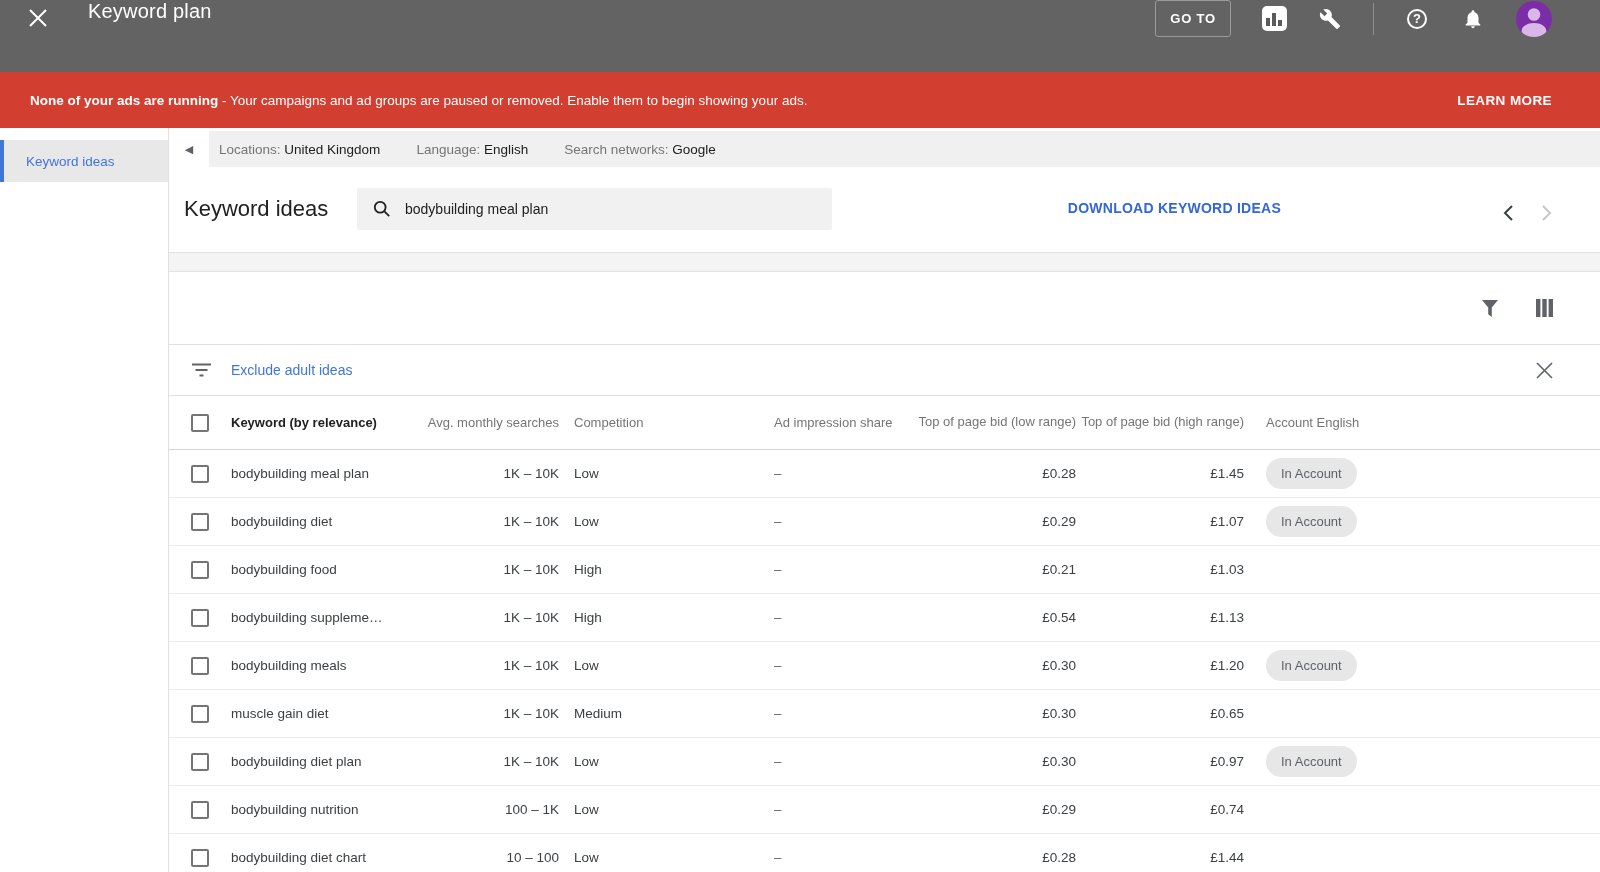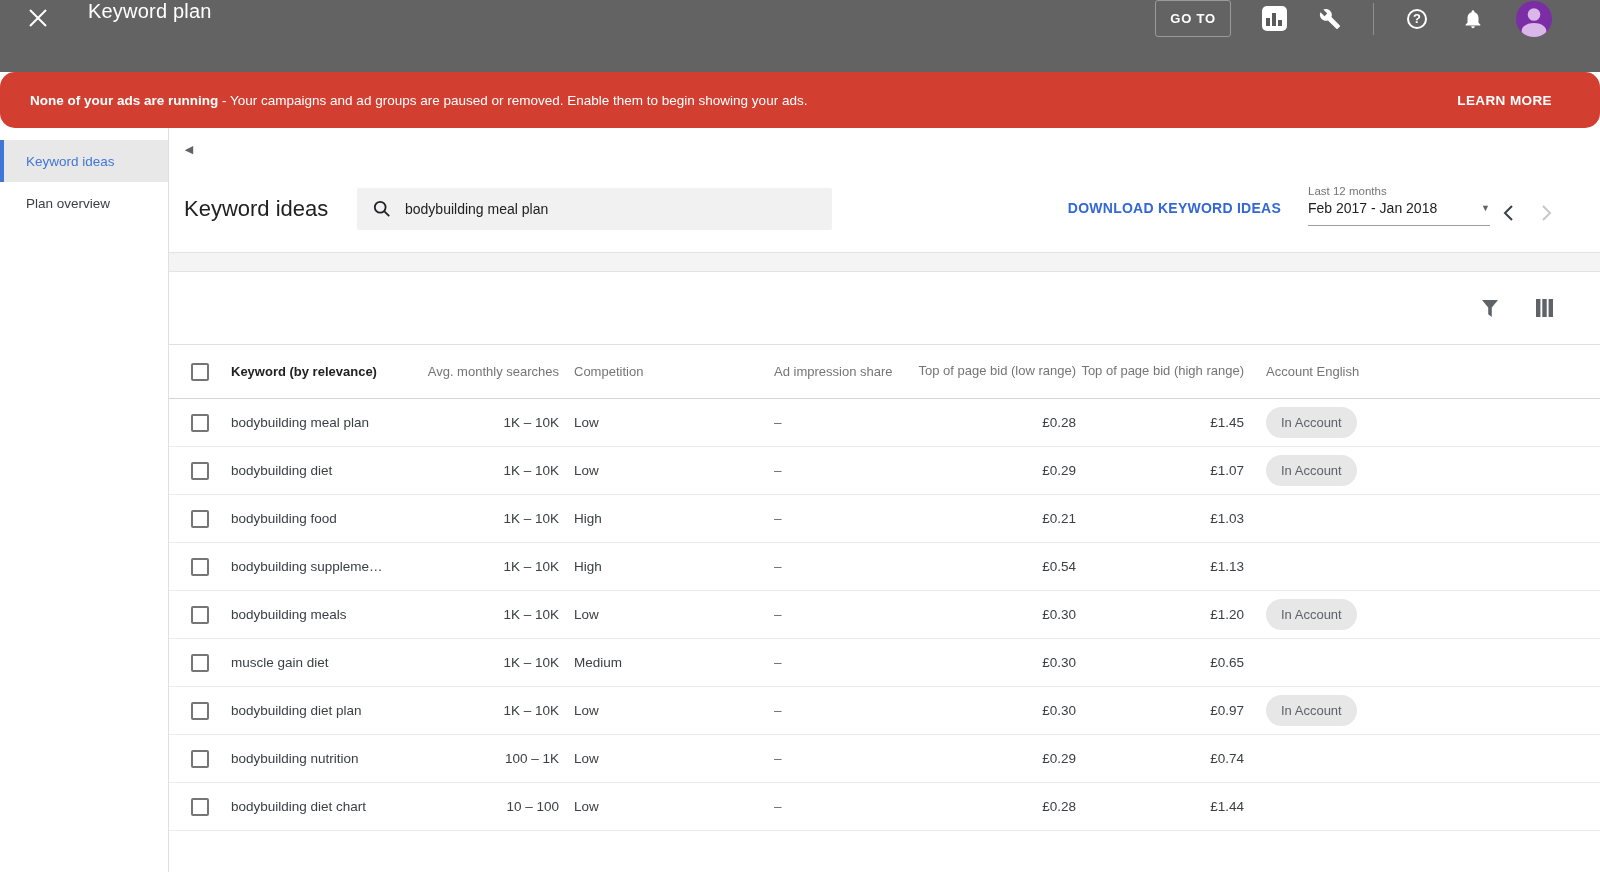--- a/index.html
+++ b/index.html
@@ -19,21 +19,21 @@
     justify-content:center; gap:2px; padding:4px 4px 5px; }
   .chart-chip i { display:block; width:4px; background:#5a5a5a; }
   .tb-divider { width:1px; height:32px; background:#8f8f8f; }
   .help-circle { width:20px; height:20px; border:2px solid #fff; border-radius:50%; color:#fff;
     font-size:13px; font-weight:700; display:flex; align-items:center; justify-content:center; }
   .avatar { width:36px; height:36px; border-radius:50%; background:var(--avatar-bg,#7b2da5); overflow:hidden;
     display:flex; align-items:center; justify-content:center; cursor:pointer; }
 
   
   .banner { height:56px; background:var(--banner-bg,#d23f31); color:#fff; display:flex; align-items:center;
-    padding:0 48px 0 30px; font-size:13.5px;border-radius:15px; }
+    padding:0 48px 0 30px; font-size:13.5px; }
   .banner b { font-weight:700; }
   .banner .learn-more { margin-left:auto; font-weight:700; letter-spacing:.4px; cursor:pointer; white-space:nowrap; }
 
   
   .content { display:flex; height:744px; }
   .sidebar { width:169px; border-right:1px solid #e0e0e0; padding-top:12px; flex:none; }
   .side-item { height:42px; display:flex; align-items:center; padding-left:26px; font-size:13.5px;
     color:#3c4043; cursor:pointer; }
   .side-item.selected { background:#e8e8e8; border-left:4px solid var(--link-blue,#4176d9);
     padding-left:22px; color:var(--link-blue,#4176d9); }
@@ -145,50 +145,54 @@
   </span>
   <span class="learn-more">LEARN MORE</span>
 </div>
 
 <div class="content">
 
   <div class="sidebar">
     <div class="side-item selected">
       <span>Keyword ideas</span>
     </div>
-    <div class="side-item">
-      <span>Plan overview</span>
-    </div>
   </div>
 
   <div class="main">
 
     <div class="context-row">
       <div class="back-box">
         <span>◀</span>
+      </div>
+      <div class="context-strip">
+        <span class="ctx-item">
+          <span class="lbl">Locations:</span>
+          <span class="val">United Kingdom</span>
+        </span>
+        <span class="ctx-item">
+          <span class="lbl">Language:</span>
+          <span class="val">English</span>
+        </span>
+        <span class="ctx-item">
+          <span class="lbl">Search networks:</span>
+          <span class="val">Google</span>
+        </span>
       </div>
     </div>
 
     <div class="header-row">
       <div class="page-title">Keyword ideas</div>
       <div class="searchbox">
         <svg width="18" height="18" viewBox="0 0 20 20">
           <circle cx="8" cy="8" r="6" stroke="#202124" stroke-width="2" fill="none"></circle>
           <path d="M12.6 12.6L18 18" stroke="#202124" stroke-width="2"></path>
         </svg>
         <input type="text" value="bodybuilding meal plan" style="">
       </div>
       <div class="download-link">DOWNLOAD KEYWORD IDEAS</div>
-      <div class="daterange">
-        <div class="dr-label">Last 12 months</div>
-        <div class="dr-value">
-          <span>Feb 2017 - Jan 2018</span>
-          <span class="caret">▼</span>
-        </div>
-      </div>
       <div class="chev prev">
         <svg width="11" height="16" viewBox="0 0 11 16">
           <path d="M9 1L2 8l7 7" stroke="#3c4043" stroke-width="2" fill="none"></path>
         </svg>
       </div>
       <div class="chev next">
         <svg width="11" height="16" viewBox="0 0 11 16">
           <path d="M2 1l7 7-7 7" stroke="#c8c8c8" stroke-width="2" fill="none"></path>
         </svg>
       </div>
@@ -205,20 +209,31 @@
         </div>
         <div class="icon-btn">
           <svg width="17" height="18" viewBox="0 0 17 18">
             <rect x="0" y="0" width="4.4" height="18" fill="#5f6368"></rect>
             <rect x="6.3" y="0" width="4.4" height="18" fill="#5f6368"></rect>
             <rect x="12.6" y="0" width="4.4" height="18" fill="#5f6368"></rect>
           </svg>
         </div>
       </div>
 
+      <div class="filter-row">
+        <svg width="19" height="18" viewBox="0 0 19 18">
+          <path d="M0 3.5h19M3.5 9h12M7.5 14.5h4" stroke="#5f6368" stroke-width="2.2" fill="none"></path>
+        </svg>
+        <span class="flabel">Exclude adult ideas</span>
+        <span class="fclose icon-btn">
+          <svg width="17" height="17" viewBox="0 0 17 17">
+            <path d="M1 1l15 15M16 1L1 16" stroke="#5f6368" stroke-width="1.6" fill="none"></path>
+          </svg>
+        </span>
+      </div>
 
       <div class="tr thead">
         <div class="cell-cb">
             <div class="checkbox"></div>
           </div>
         <div class="c-keyword">Keyword (by relevance)</div>
         <div class="c-searches">Avg. monthly searches</div>
         <div class="c-competition">Competition</div>
         <div class="c-share" style="color:#757575">Ad impression share</div>
         <div class="c-lowbid">Top of page bid (low range)</div>

